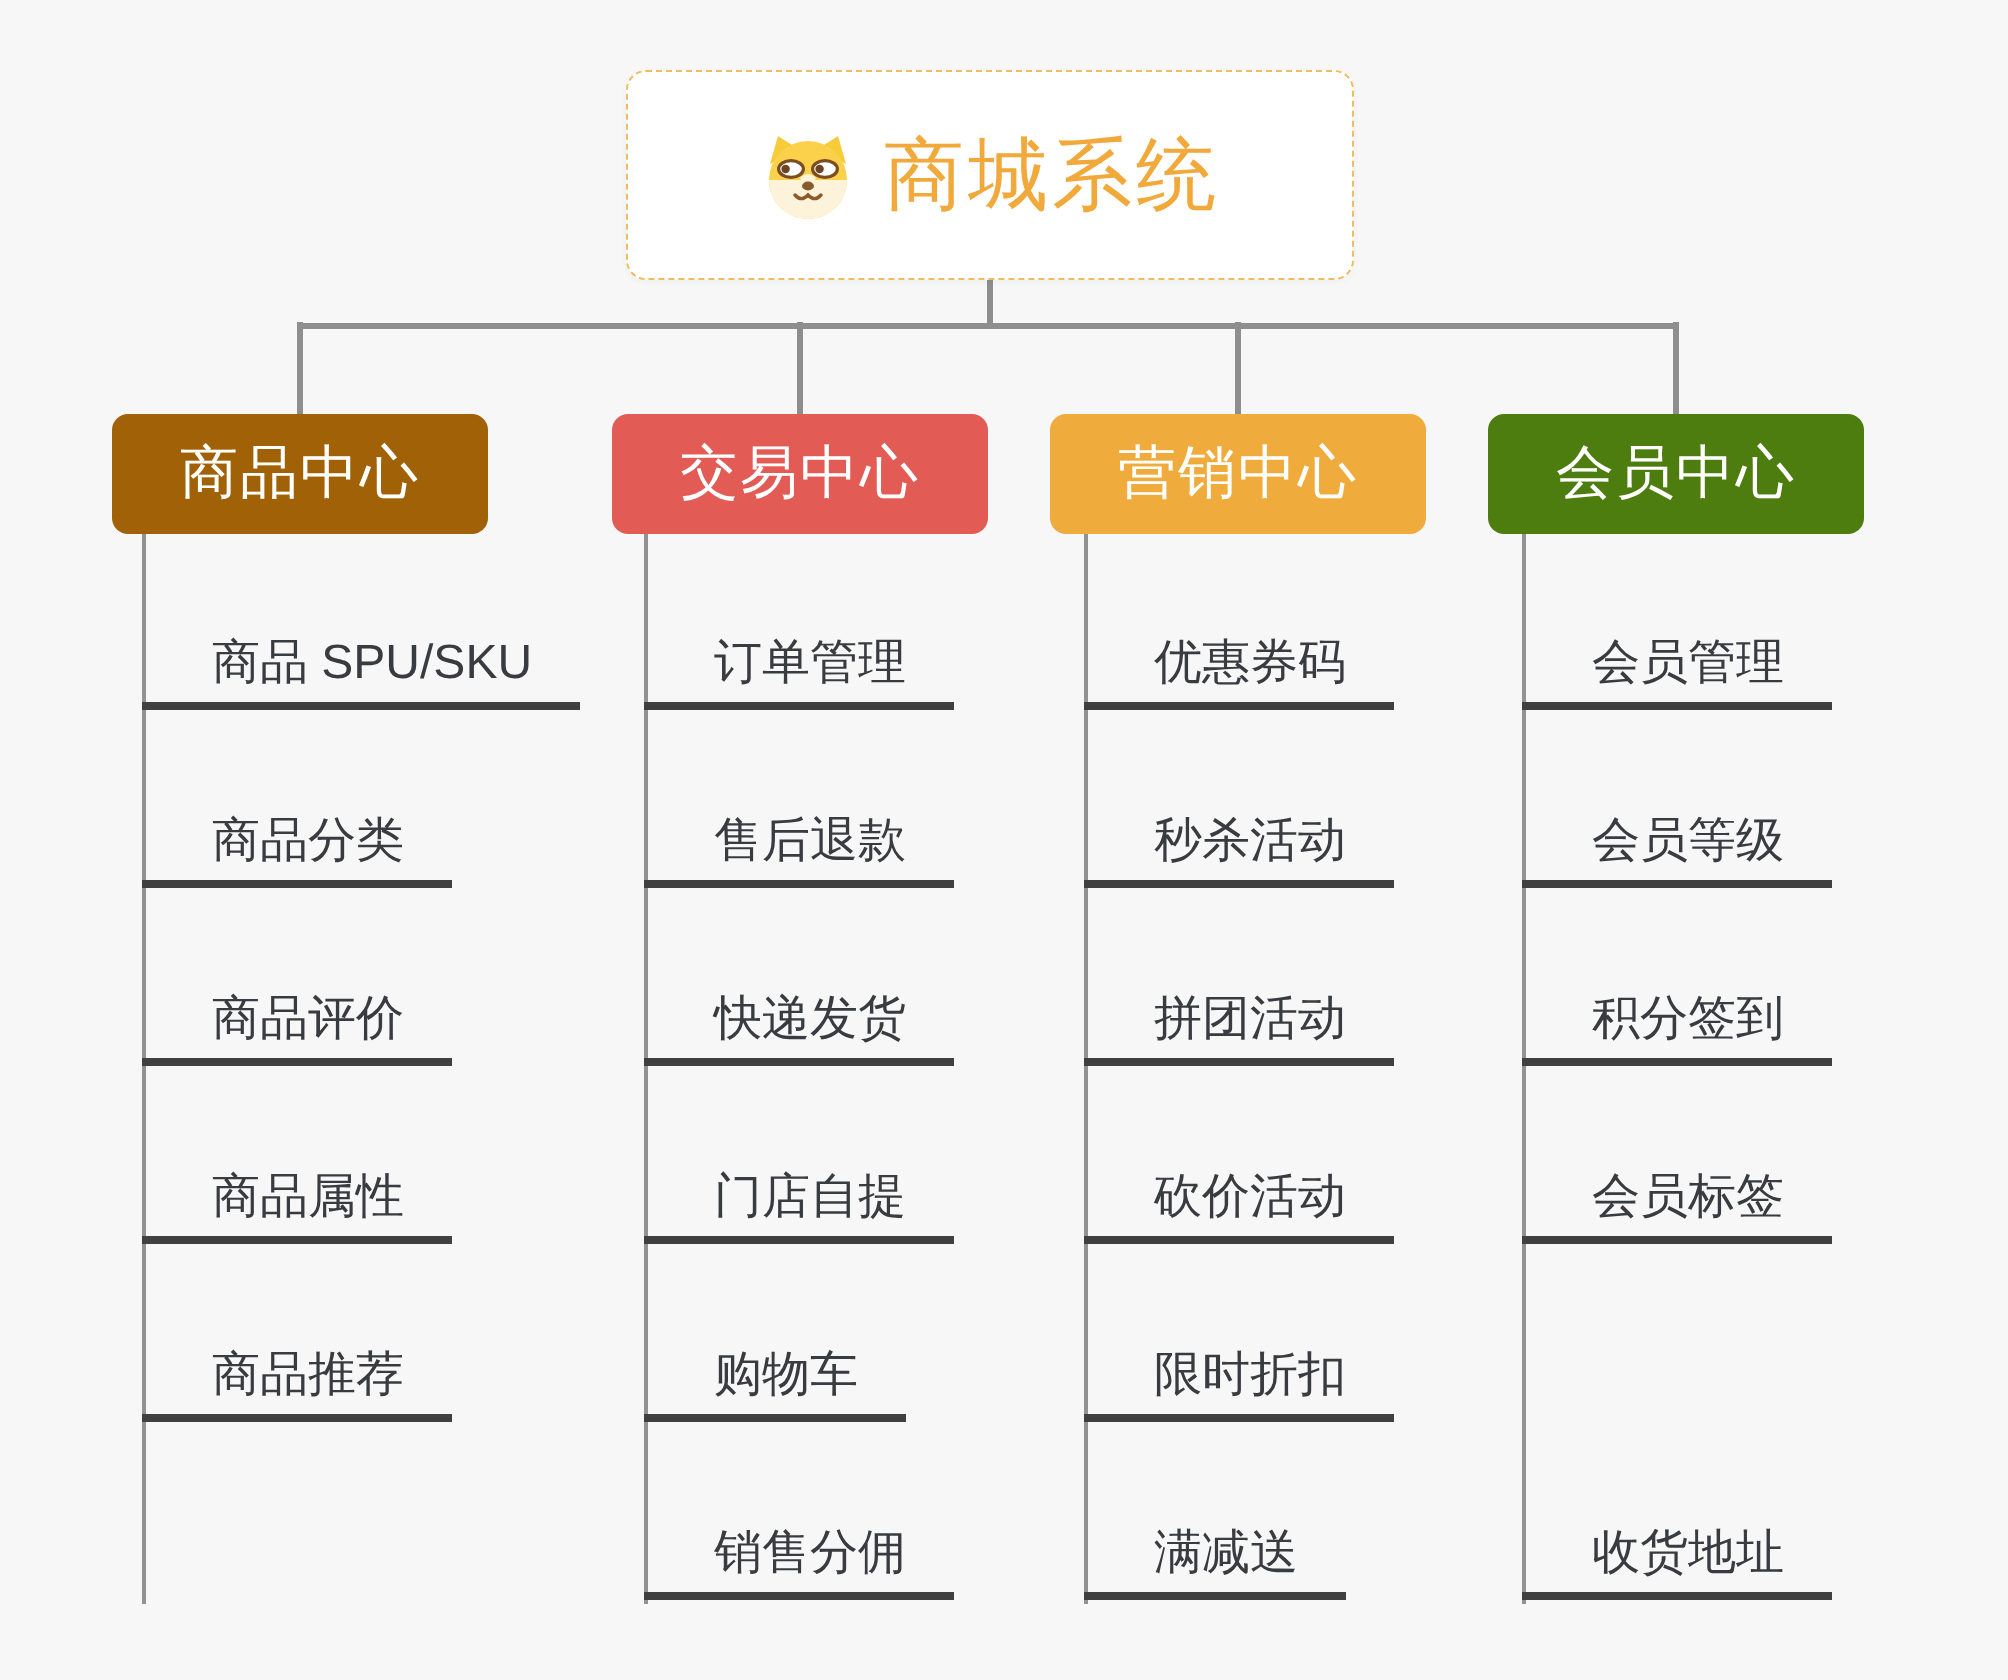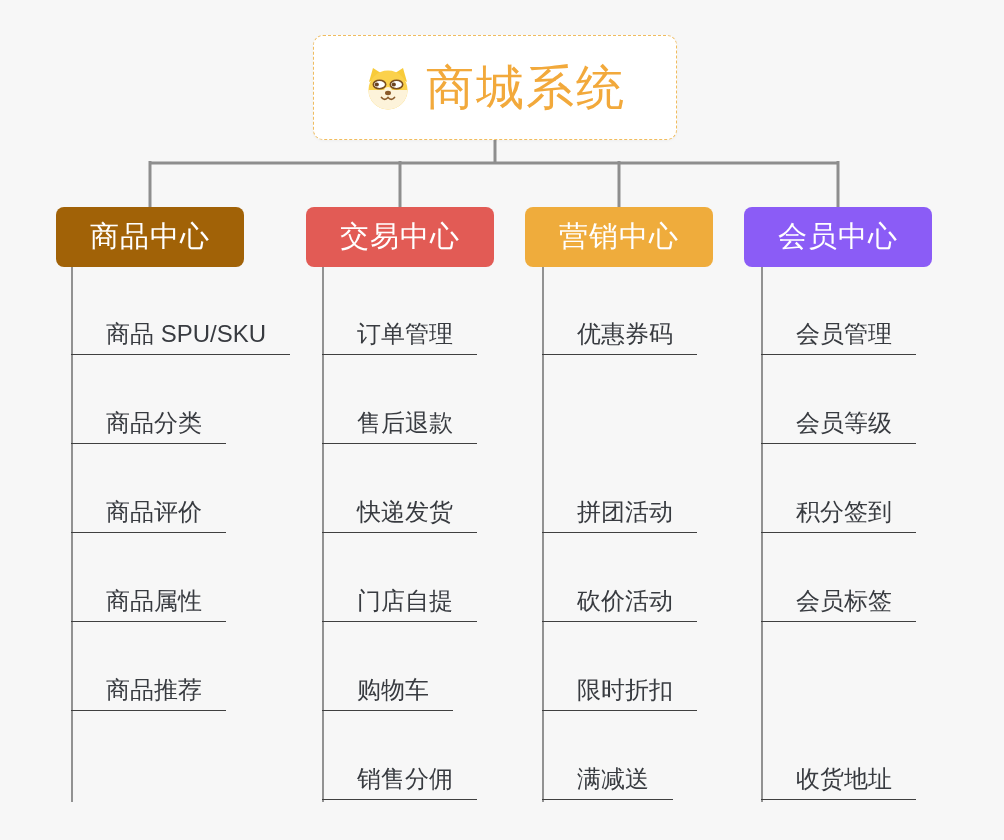--- a/index.html
+++ b/index.html
@@ -33,21 +33,21 @@
     background:#ffffff;
     border:1px dashed #f0bc5e;
     border-radius:10px;
     display:flex;
     align-items:center;
     justify-content:center;
     gap:14px;
     box-shadow:0 1px 3px rgba(0,0,0,0.04);
   }
   .root-title{
-    font-size:48px;
+    font-size:40px;
     font-weight:500;
     letter-spacing:2px;
     color:#f2a93b;
   }
   .dog-icon{display:block;}
   
   .branch{
     position:absolute;
     top:207px;
     width:188px;height:60px;
@@ -74,21 +74,21 @@
   .t1{left:71px;}
   .t2{left:322px;}
   .t3{left:542px;}
   .t4{left:761px;}
   
   .leaf{
     position:absolute;
     box-sizing:border-box;
     height:42px;
     padding:0 24px 4px 35px;
-    border-bottom:1px solid #404040;
+    border-bottom:4px solid #404040;
     display:flex;
     align-items:flex-end;
     font-size:24px;
     color:#383b40;
     white-space:nowrap;
   }
   .c1{left:71px;}
   .c2{left:322px;}
   .c3{left:542px;}
   .c4{left:761px;}
@@ -128,41 +128,42 @@
         <ellipse cx="24" cy="27" rx="3" ry="2.2" fill="#8a5a2b"></ellipse>
         <path d="M17.5,31.5 q3.2,3.6 6.5,0 q3.3,3.6 6.5,0" stroke="#8a5a2b" fill="none" stroke-width="1.7" stroke-linecap="round"></path>
       </svg>
     </span>
     <span class="root-title">商城系统</span>
   </div>
 
   <div class="branch b1" style="background: #a16207;">商品中心</div>
   <div class="branch b2" style="background: rgb(226, 91, 85);">交易中心</div>
   <div class="branch b3" style="background: rgb(239, 172, 60);">营销中心</div>
-  <div class="branch b4" style="background: #8b5cf6; font-family: Liberation Serif, serif;">会员中心</div>
+  <div class="branch b4" style="background: #4d7c0f; font-family: Liberation Serif, serif;">会员中心</div>
 
   <div class="trunk t1"></div>
   <div class="trunk t2"></div>
   <div class="trunk t3"></div>
   <div class="trunk t4"></div>
 
   <div class="leaf c1 r1">商品 SPU/SKU</div>
   <div class="leaf c1 r2">商品分类</div>
   <div class="leaf c1 r3">商品评价</div>
   <div class="leaf c1 r4">商品属性</div>
   <div class="leaf c1 r5">商品推荐</div>
 
   <div class="leaf c2 r1">订单管理</div>
   <div class="leaf c2 r2">售后退款</div>
   <div class="leaf c2 r3">快递发货</div>
   <div class="leaf c2 r4">门店自提</div>
   <div class="leaf c2 r5">购物车</div>
   <div class="leaf c2 r6">销售分佣</div>
 
   <div class="leaf c3 r1">优惠券码</div>
+  <div class="leaf c3 r2">秒杀活动</div>
   <div class="leaf c3 r3">拼团活动</div>
   <div class="leaf c3 r4">砍价活动</div>
   <div class="leaf c3 r5">限时折扣</div>
   <div class="leaf c3 r6">满减送</div>
 
   <div class="leaf c4 r1">会员管理</div>
   <div class="leaf c4 r2">会员等级</div>
   <div class="leaf c4 r3">积分签到</div>
   <div class="leaf c4 r4">会员标签</div>
   <div class="leaf c4 r6">收货地址</div>

